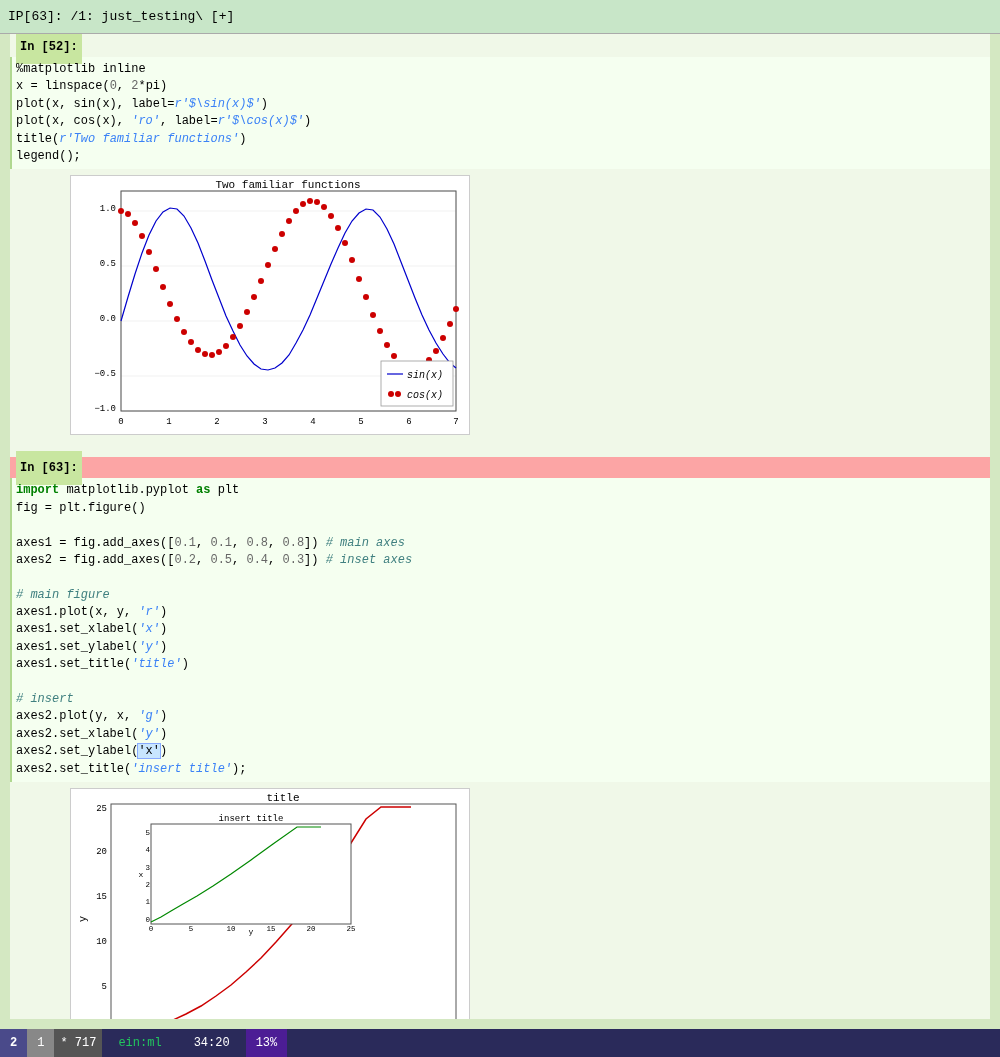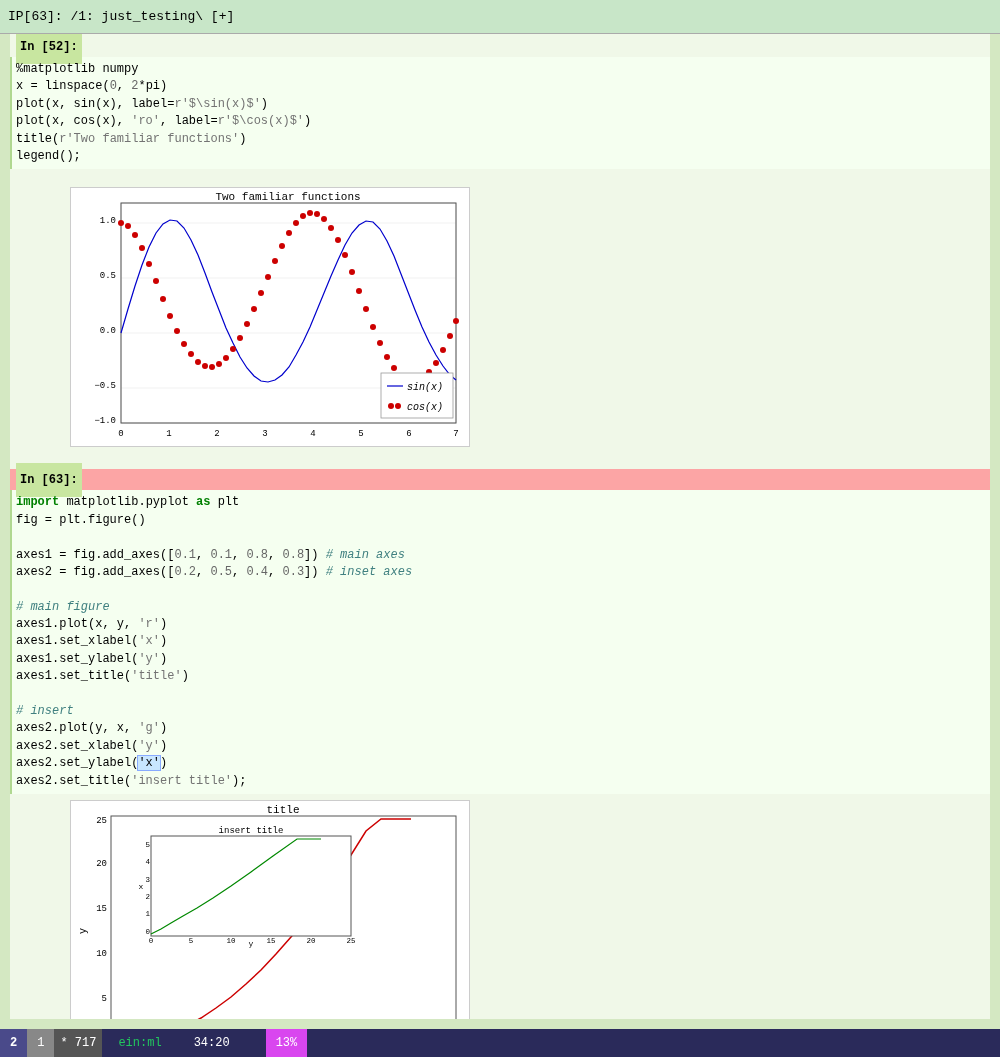--- a/index.html
+++ b/index.html
@@ -56,21 +56,21 @@
       margin-left: 0;
       line-height: 1.4;
     }
 
     .output-text {
       padding: 2px 8px;
       color: #333;
       font-size: 12px;
       background: #f0f8e8;
     } 
-    .str { color: #737373; } 
+    .str { color: #3b82f6; font-style: italic; } 
     .cm { color: #408080; font-style: italic; } 
     .num { color: #666; }
     .plain { color: #000; }
     .import-kw { color: #008000; font-weight: bold; }
     .as-kw { color: #008000; font-weight: bold; }
 
     pre {
       font-family: 'Courier New', Courier, monospace;
       font-size: 12px;
       white-space: pre;
@@ -130,27 +130,26 @@
       color: #22c55e;
       font-family: Liberation Mono, monospace;
     }
 
     .status-pos {
       padding: 4px 16px;
       color: #fff;
     }
 
     .status-pct {
-      background: #d946ef;
+      background: #4c1d95;
       padding: 4px 10px;
       color: #fff;
       height: 100%;
       display: flex;
       align-items: center;
-      margin-left: 20px;
     }
 
     svg text {
       font-family: 'Courier New', monospace;
     }
   </style>
 </head>
 <body>
 
 <div id="title-bar">
@@ -158,31 +157,31 @@
 </div>
 
 <div id="notebook">
 
   
   <div class="cell">
     <div style="padding: 3px 6px; background: #f0f8e8;">
       <span class="in-prompt">In [52]:</span>
     </div>
     <div class="code-block">
-      <pre><span class="plain">%matplotlib numpy</span>
+      <pre><span class="plain">%matplotlib inline</span>
 <span class="plain">x </span><span class="plain">= </span><span class="plain">linspace(</span><span class="num">0</span><span class="plain">, </span><span class="num">2</span><span class="plain">*pi)</span>
 <span class="plain">plot(x, sin(x), label=</span><span class="str">r'$\sin(x)$'</span><span class="plain">)</span>
 <span class="plain">plot(x, cos(x), </span><span class="str">'ro'</span><span class="plain">, label=</span><span class="str">r'$\cos(x)$'</span><span class="plain">)</span>
 <span class="plain">title(</span><span class="str">r'Two familiar functions'</span><span class="plain">)</span>
 <span class="plain">legend();</span></pre>
     </div>
   </div>
 
   
-  <div style="margin: 16px 0 8px 60px; display: inline-block;">
+  <div style="margin: 4px 0 8px 60px; display: inline-block;">
     <svg width="400" height="260" style="background:white; border:1px solid #ccc;">
 
       <rect x="50" y="15" width="335" height="220" fill="white" stroke="#ccc" stroke-width="0.5"></rect>
 
       <text x="217" y="12" text-anchor="middle" font-size="11" fill="#000">Two familiar functions</text>
 
       <text x="45" y="35" text-anchor="end" font-size="9" fill="#000">1.0</text>
       <text x="45" y="90" text-anchor="end" font-size="9" fill="#000">0.5</text>
       <text x="45" y="145" text-anchor="end" font-size="9" fill="#000">0.0</text>
       <text x="45" y="200" text-anchor="end" font-size="9" fill="#000">−0.5</text>

